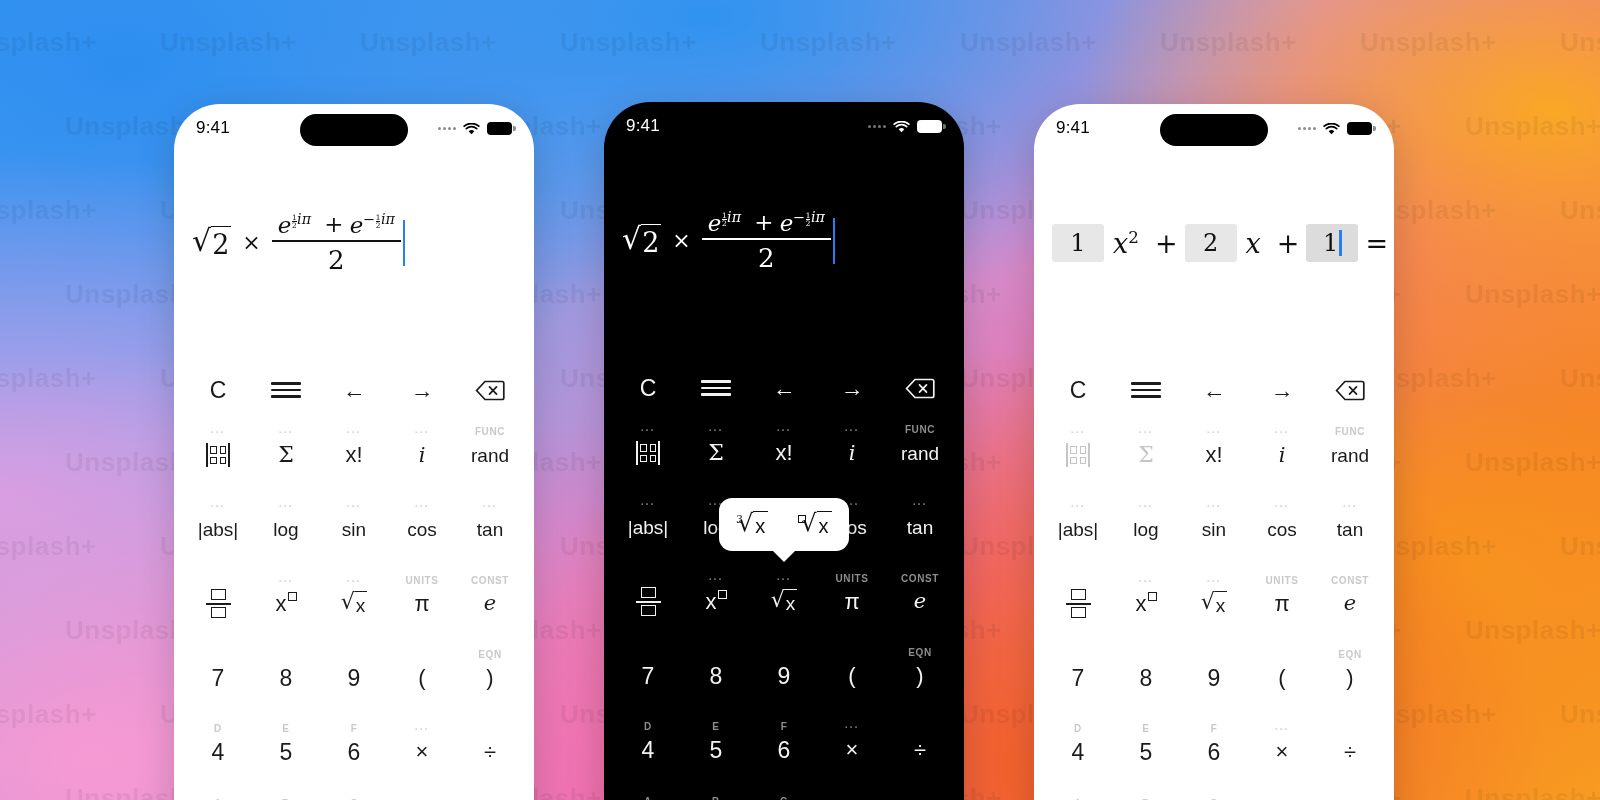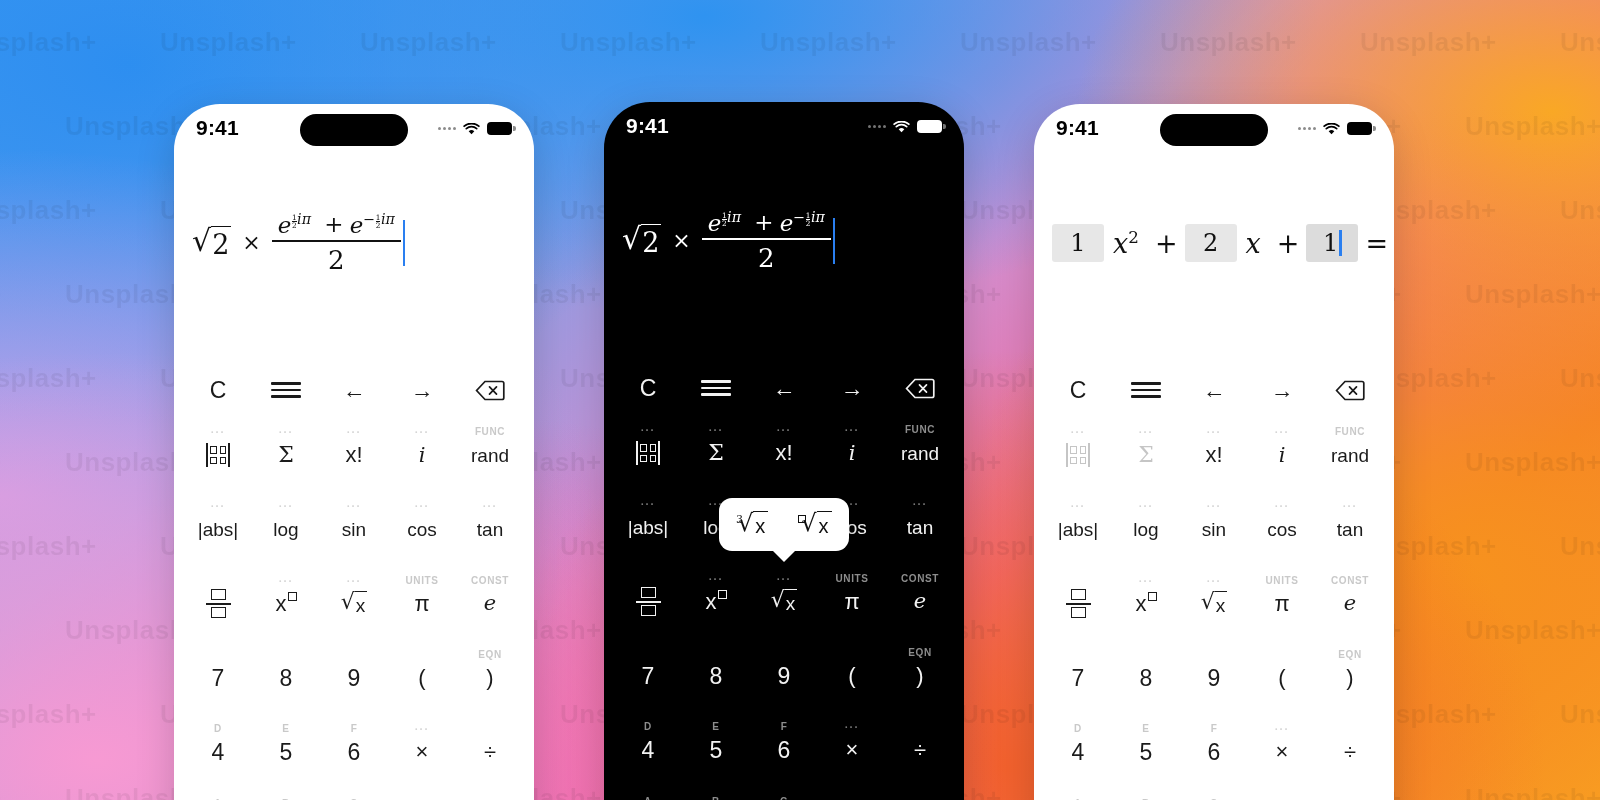--- a/index.html
+++ b/index.html
@@ -40,21 +40,21 @@
     display: flex; flex-direction: column;
   }
   #phone-1 { left: 174px; background: #ffffff; }
   #phone-2 { left: 604px; top: 102px; background: #000000; }
   #phone-3 { left: 1034px; background: #ffffff; }
 
   .statusbar {
     height: 48px; flex: 0 0 48px; position: relative;
     display: flex; align-items: center; padding: 0 22px;
   }
-  .sb-time { font-size: 21px; font-weight: 700; letter-spacing: .2px; }
+  .sb-time { font-size: 17px; font-weight: 400; letter-spacing: .2px; }
   .dyn-island {
     position: absolute; left: 50%; transform: translateX(-50%);
     top: 10px; width: 108px; height: 32px; border-radius: 18px; background: #000;
   }
   .sb-right {
     margin-left: auto; display: flex; align-items: center; gap: 7px;
   }
   .sb-dots { display: flex; gap: 2px; align-items: center; opacity: .45; }
   .sb-dots i { width: 3px; height: 3px; border-radius: 50%; background: currentColor; display: block; }
   .wifi { width: 17px; height: 13px; position: relative; }

